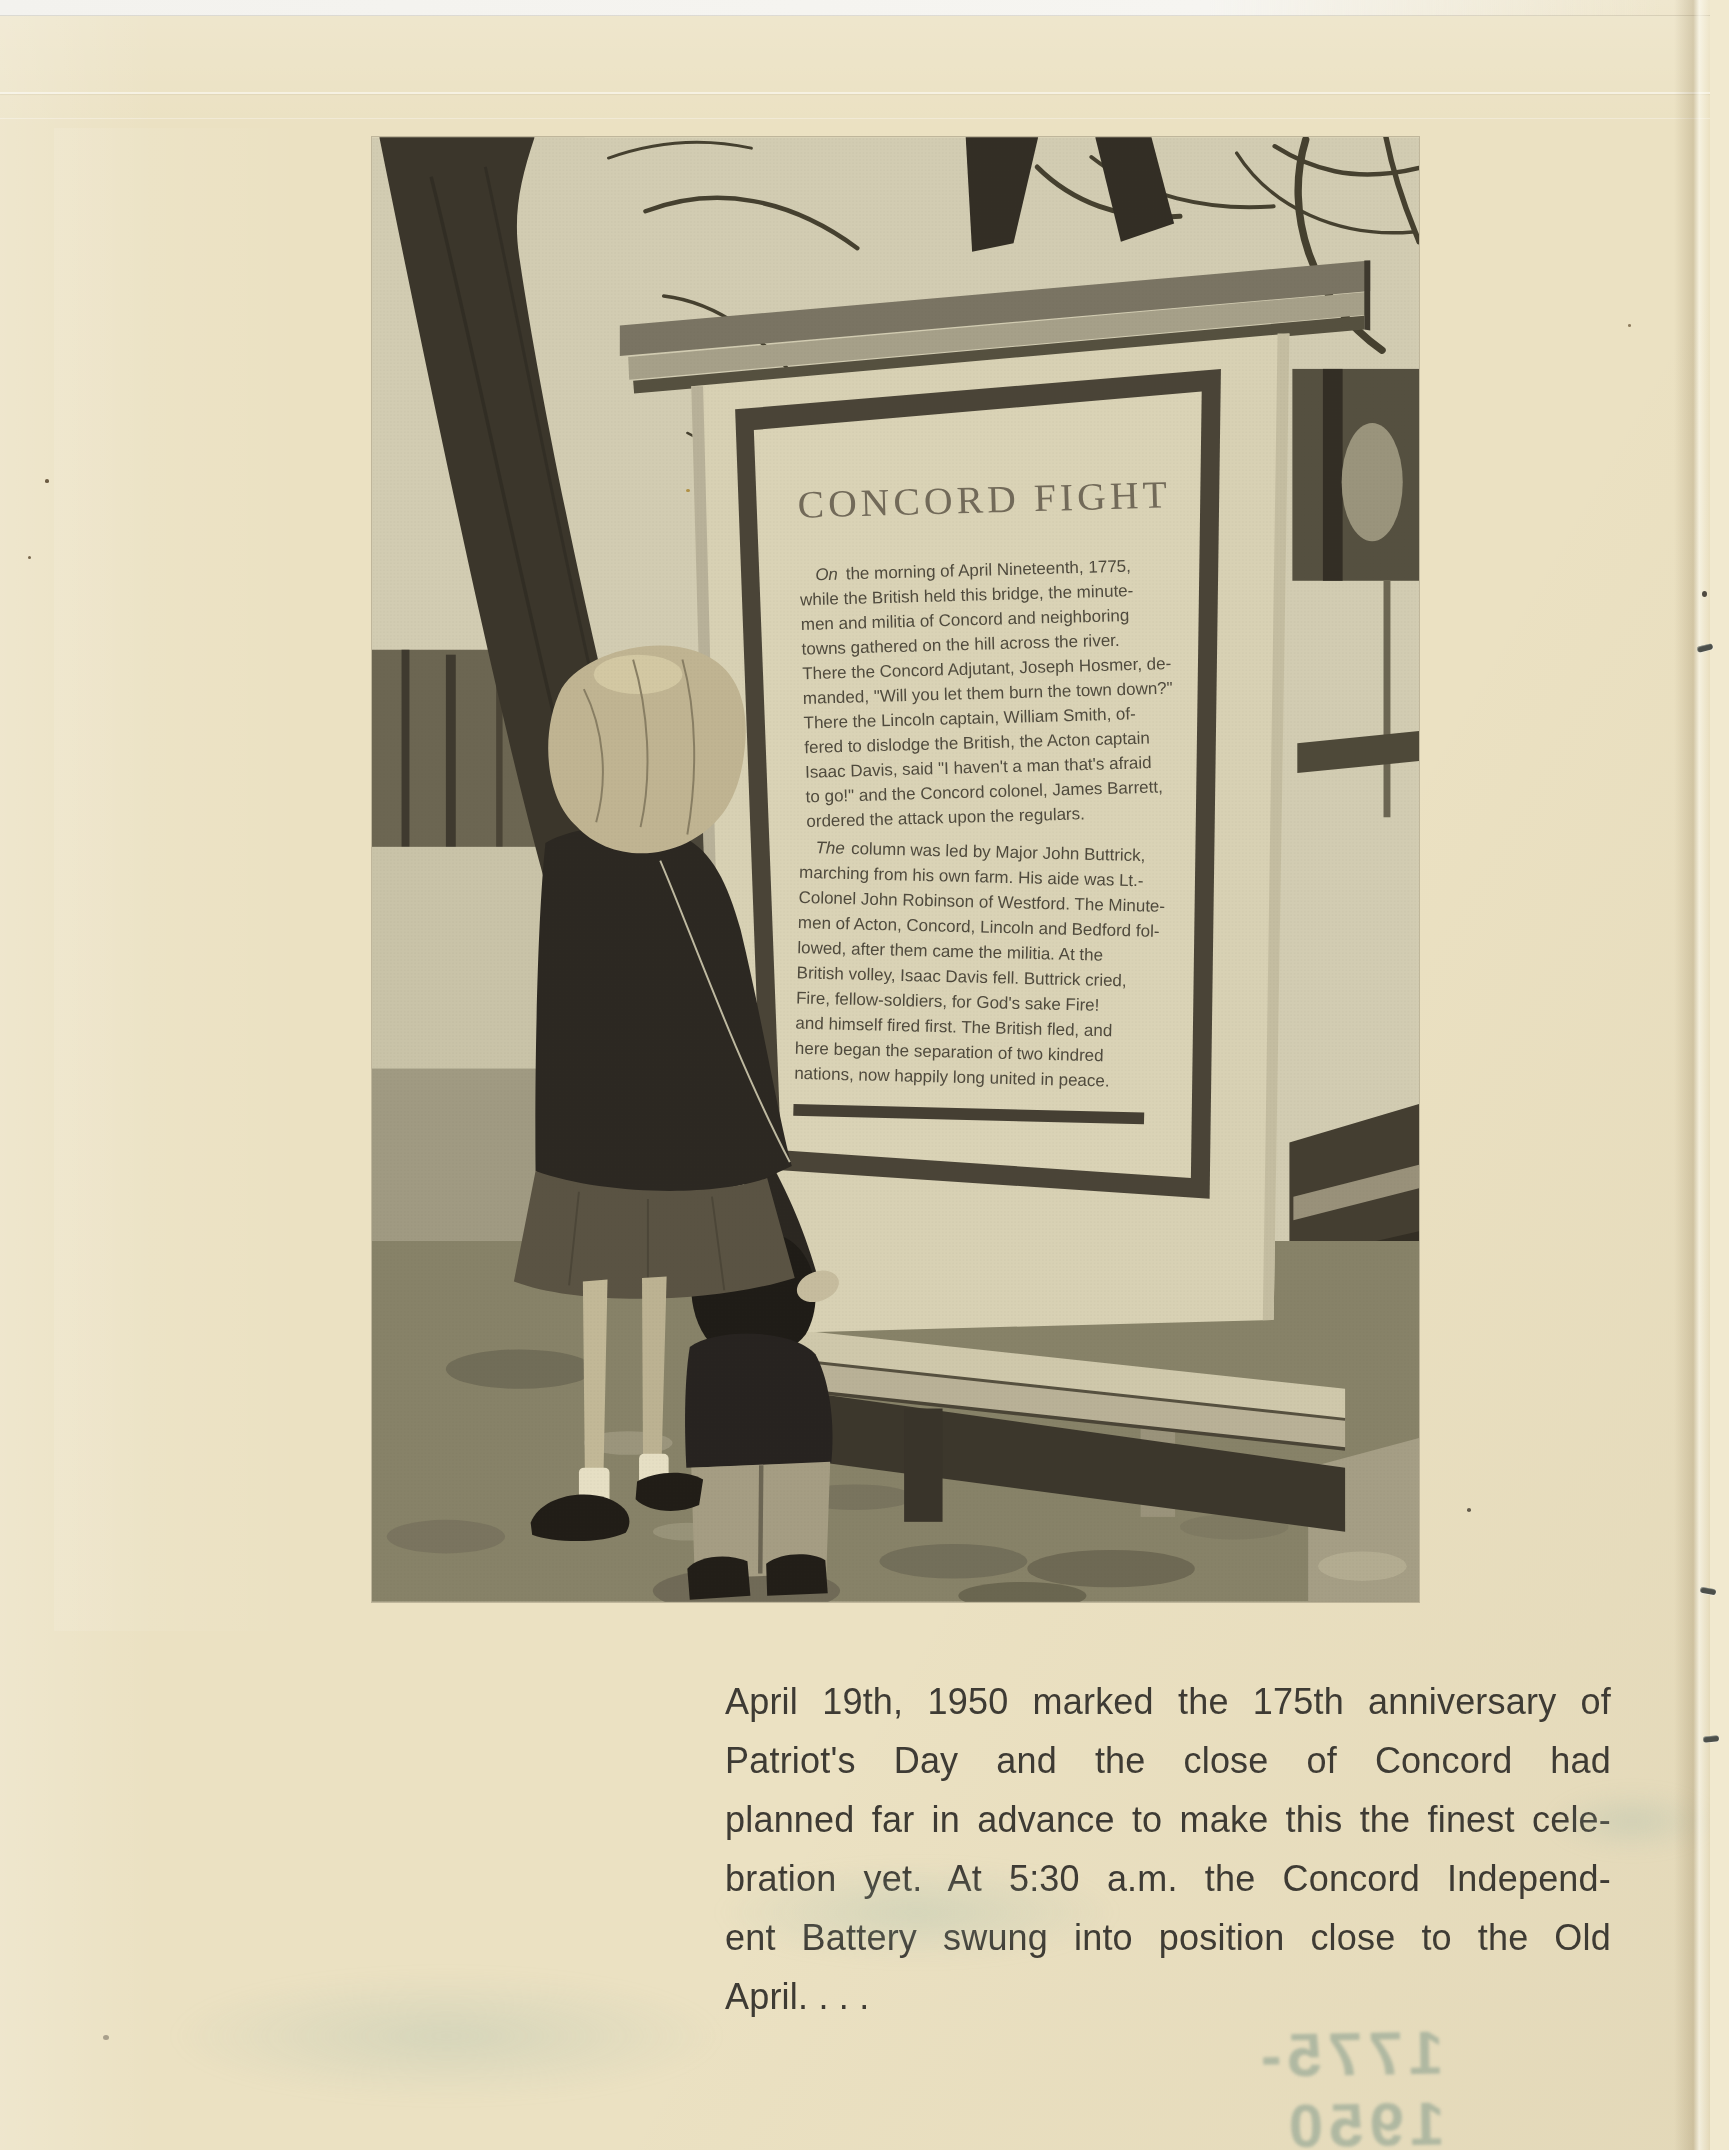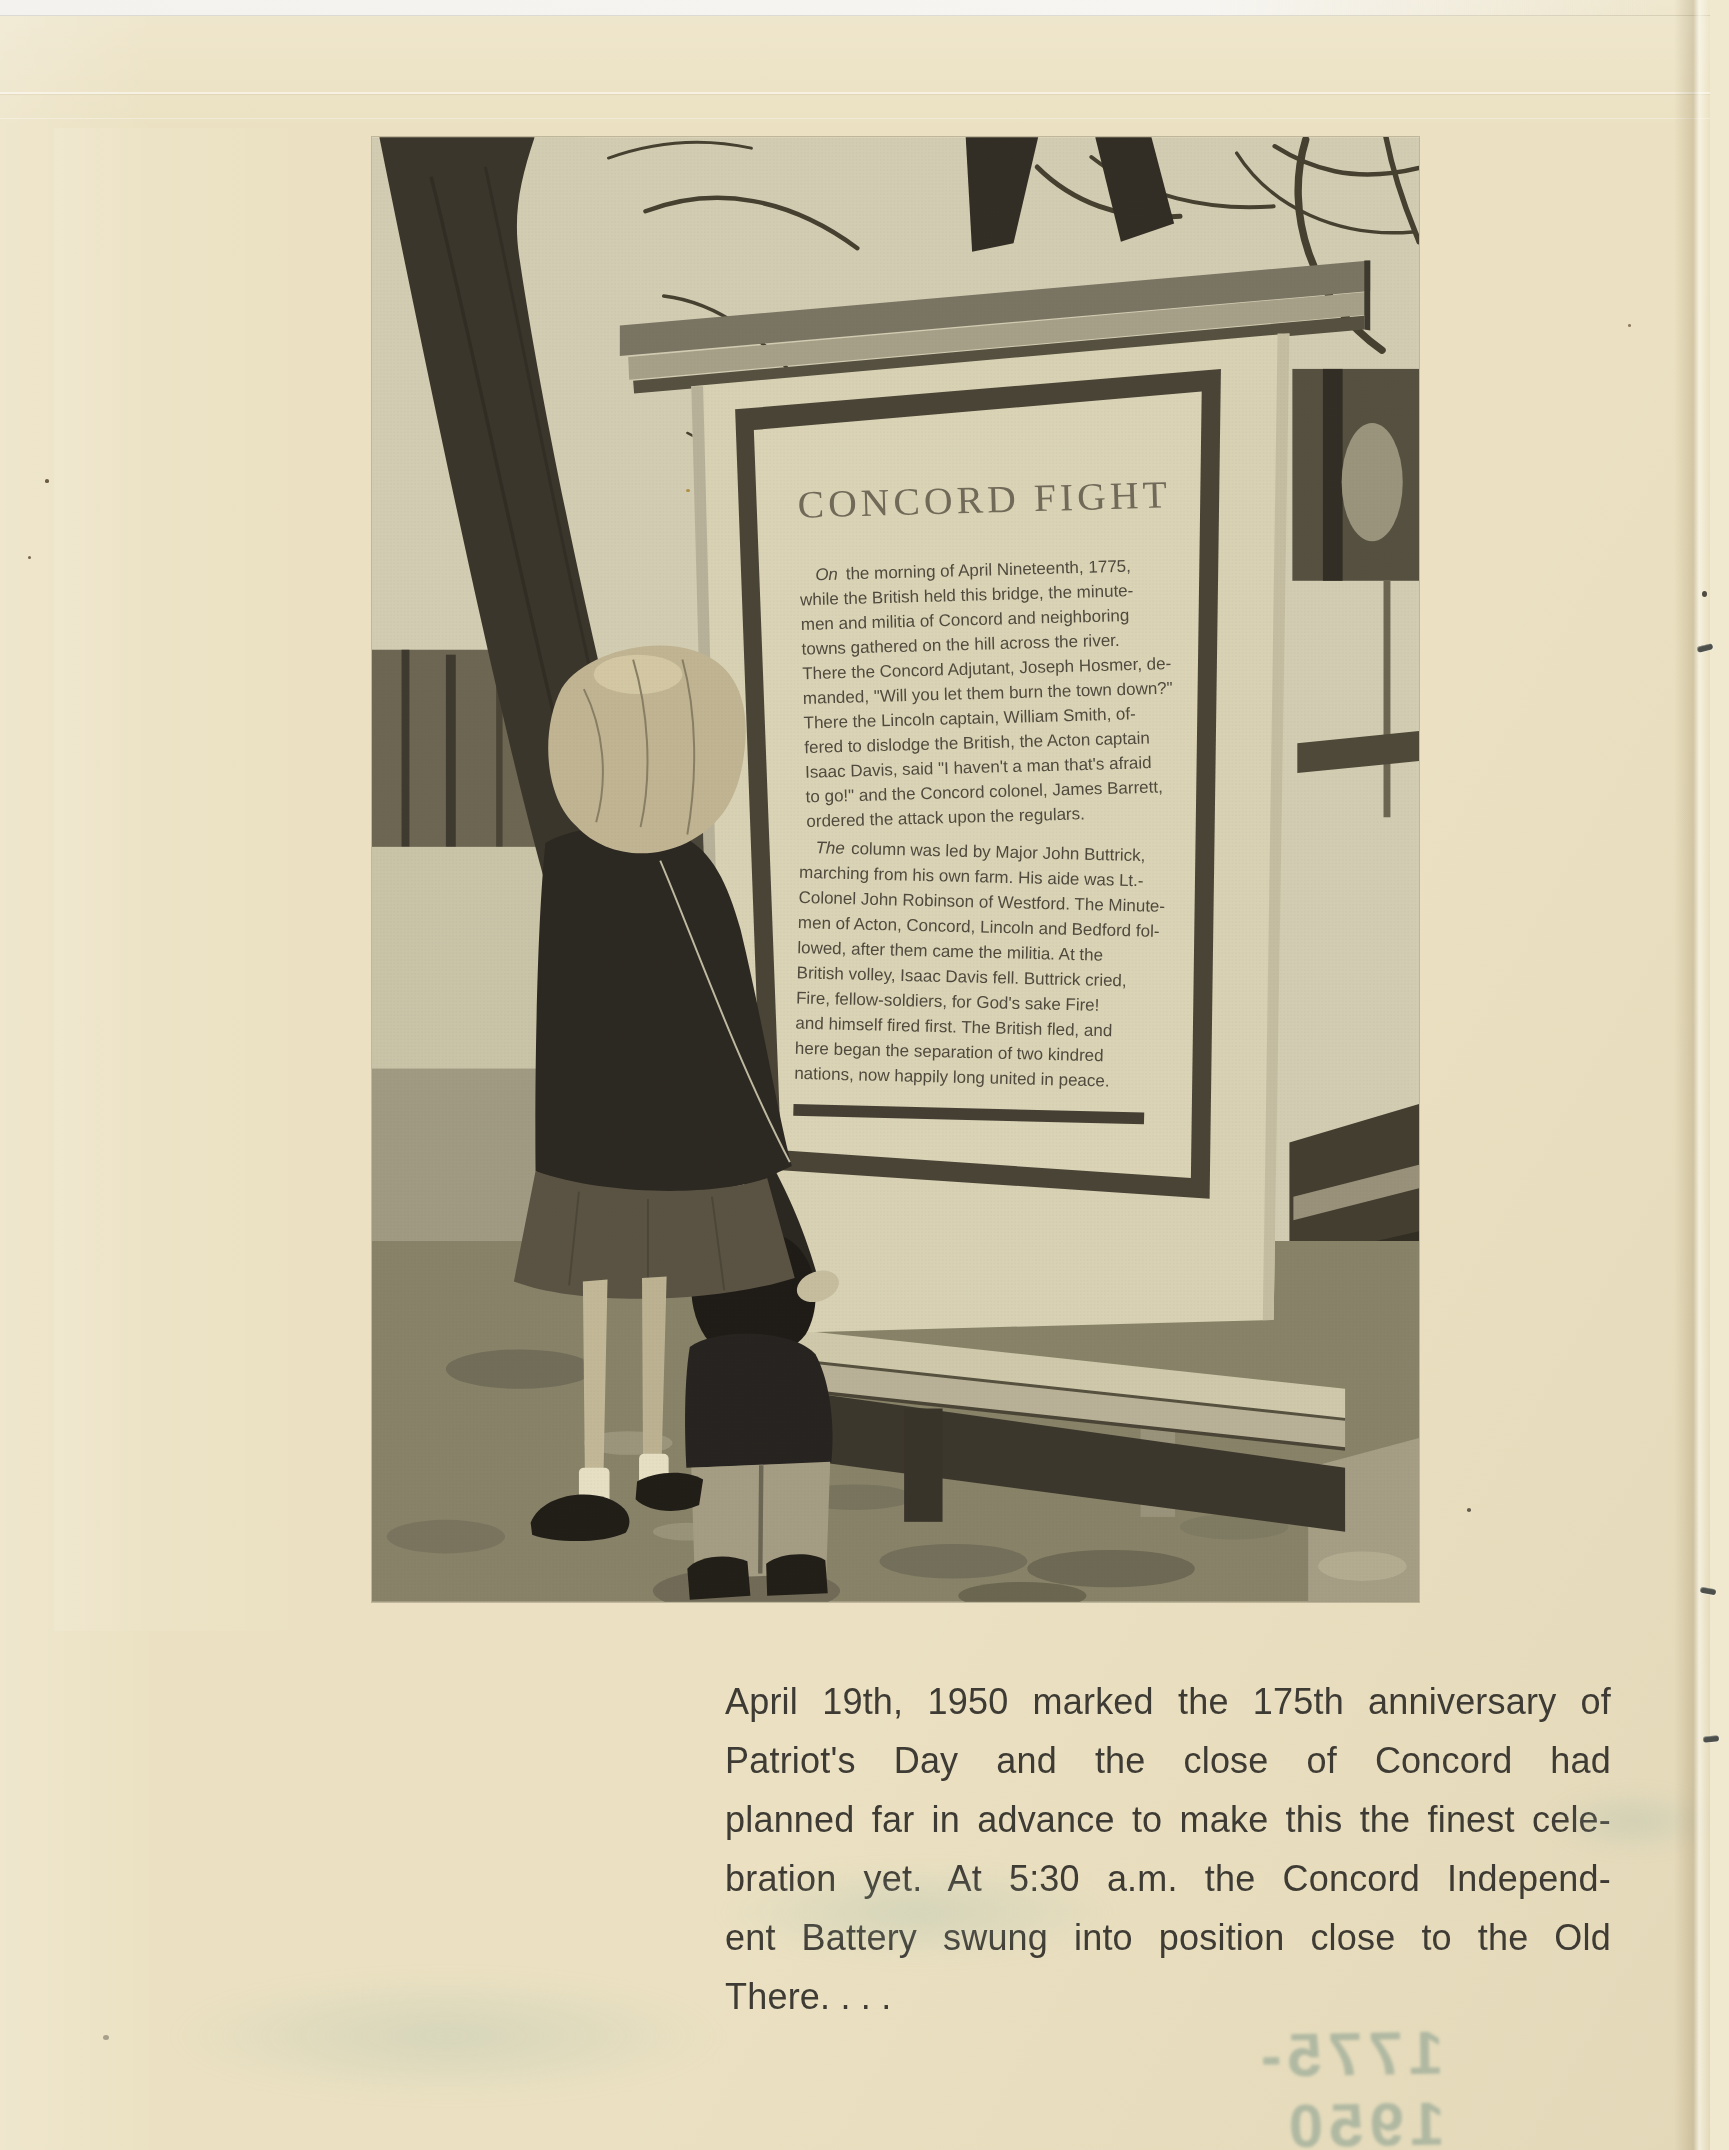--- a/index.html
+++ b/index.html
@@ -216,21 +216,21 @@
 
     <rect x="0" y="0" width="2125" height="2972" fill="url(#ht)" opacity="0.55"></rect>
   </svg>
 
   <div class="caption">
     <div class="cap-line just">April 19th, 1950 marked the 175th anniversary of</div>
     <div class="cap-line just">Patriot's Day and the close of Concord had</div>
     <div class="cap-line just">planned far in advance to make this the finest cele-</div>
     <div class="cap-line just">bration yet. At 5:30 a.m. the Concord Independ-</div>
     <div class="cap-line just">ent Battery swung into position close to the Old</div>
-    <div class="cap-line">There. . . .</div>
+    <div class="cap-line">April. . . .</div>
   </div>
 
   <div class="bleed-blob" style="left:715px;top:1863px;width:404px;height:99px;background:radial-gradient(ellipse at center, rgba(164,188,170,0.30), rgba(164,188,170,0) 70%);"></div>
   <div class="bleed-blob" style="left:168px;top:1972px;width:557px;height:128px;background:radial-gradient(ellipse at center, rgba(160,184,168,0.28), rgba(160,184,168,0) 70%);"></div>
   <div class="bleed-blob" style="left:1548px;top:1789px;width:168px;height:64px;background:radial-gradient(ellipse at center, rgba(160,184,168,0.30), rgba(160,184,168,0) 70%);"></div>
   <div class="bleed-date">1775-1950</div>
 
   <div class="fold"></div>
   <div class="fold-light"></div>
   <div class="stitch" style="left:1697px;top:645px;transform:rotate(-14deg);"></div>

